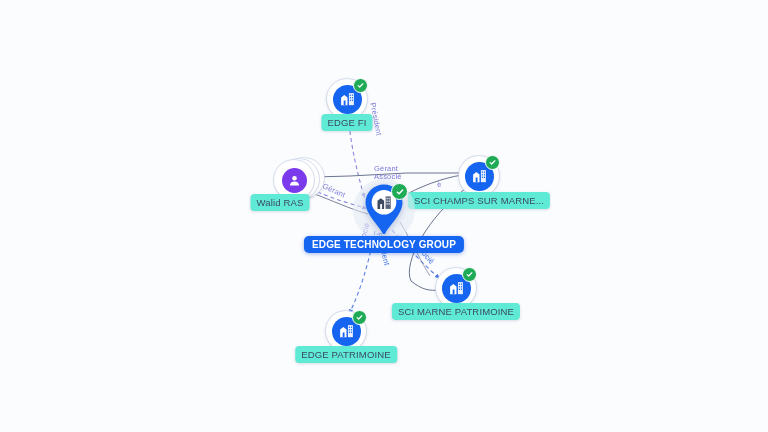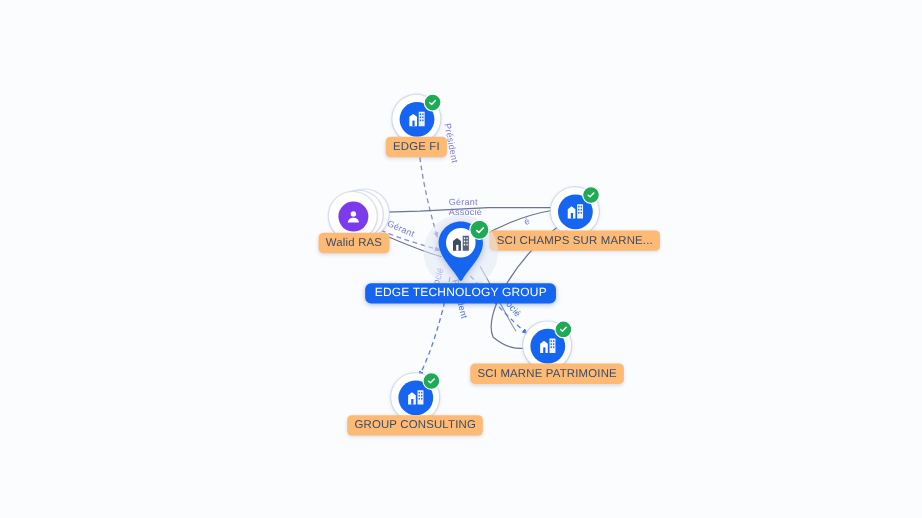--- a/index.html
+++ b/index.html
@@ -67,27 +67,27 @@
     display:flex;align-items:center;justify-content:center;
   }
   .pin-badge svg{width:8px;height:8px;}
 
   
   .label{
     position:absolute;transform:translate(-50%,0);
     white-space:nowrap;
     font-size:9.5px;letter-spacing:.15px;
     color:#3b4a66;
-    background:#fdba74;
+    background:#5eead4;
     padding:3px 6px;border-radius:4px;
     box-shadow:0 1px 3px rgba(35,55,95,.16);
     font-weight:400;
   }
   .label.selected{
-    background:#1565f0;color:#ffffff;font-weight:400;
+    background:#1565f0;color:#ffffff;font-weight:700;
     box-shadow:0 1px 4px rgba(20,80,200,.38);
     padding:3px 8px;border-radius:5px;font-size:10px;
   }
 
   
   .edge-label{
     position:absolute;transform-origin:50% 50%;
     font-size:7.5px;color:#7b78d6;white-space:nowrap;
     letter-spacing:.2px;pointer-events:none;
   }
@@ -206,21 +206,21 @@
           <div class="person-inner">
             <svg viewBox="0 0 24 24" width="15" height="15">
               <circle cx="12" cy="8.4" r="3.6" fill="#fff"></circle>
               <path d="M4.6 20c0-4.1 3.3-6.6 7.4-6.6s7.4 2.5 7.4 6.6z" fill="#fff"></path>
             </svg>
           </div>
         </div>
       </div>
     </div>
   </div>
-  <div class="label" style="left:295px;top:194px;">Walid RAS</div>
+  <div class="label" style="left:280px;top:194px;">Walid RAS</div>
 
   <div class="node" style="left:384px;top:212px;">
     <div class="pin-wrap">
       <div class="pin-halo"></div>
       <div class="pin">
         <svg viewBox="0 0 46 56">
           <path d="M23 2.5c-10.2 0-18.5 8.1-18.5 18.1 0 11.6 13.7 23.4 17.1 30.6.6 1.2 2.2 1.2 2.8 0 3.4-7.2 17.1-19 17.1-30.6 0-10-8.3-18.1-18.5-18.1z" fill="#1565f0"></path>
           <circle cx="23" cy="20.3" r="12.3" fill="#ffffff"></circle>
           <g transform="translate(14.3,12.2) scale(0.735)">
             <path d="M3 20h9V9L7.5 5.5 3 9z" fill="#3d4a63"></path>
@@ -287,15 +287,15 @@
           </svg>
         </div>
         <div class="badge">
           <svg viewBox="0 0 12 12">
               <path d="M2 6.2 L4.6 8.6 L10 3" stroke="#fff" stroke-width="2" fill="none" stroke-linecap="round" stroke-linejoin="round"></path>
             </svg>
         </div>
       </div>
     </div>
   </div>
-  <div class="label" style="left:346px;top:346px;">GROUP CONSULTING</div>
+  <div class="label" style="left:346px;top:346px;">EDGE PATRIMOINE</div>
 
 </div>
 
 </body></html>

